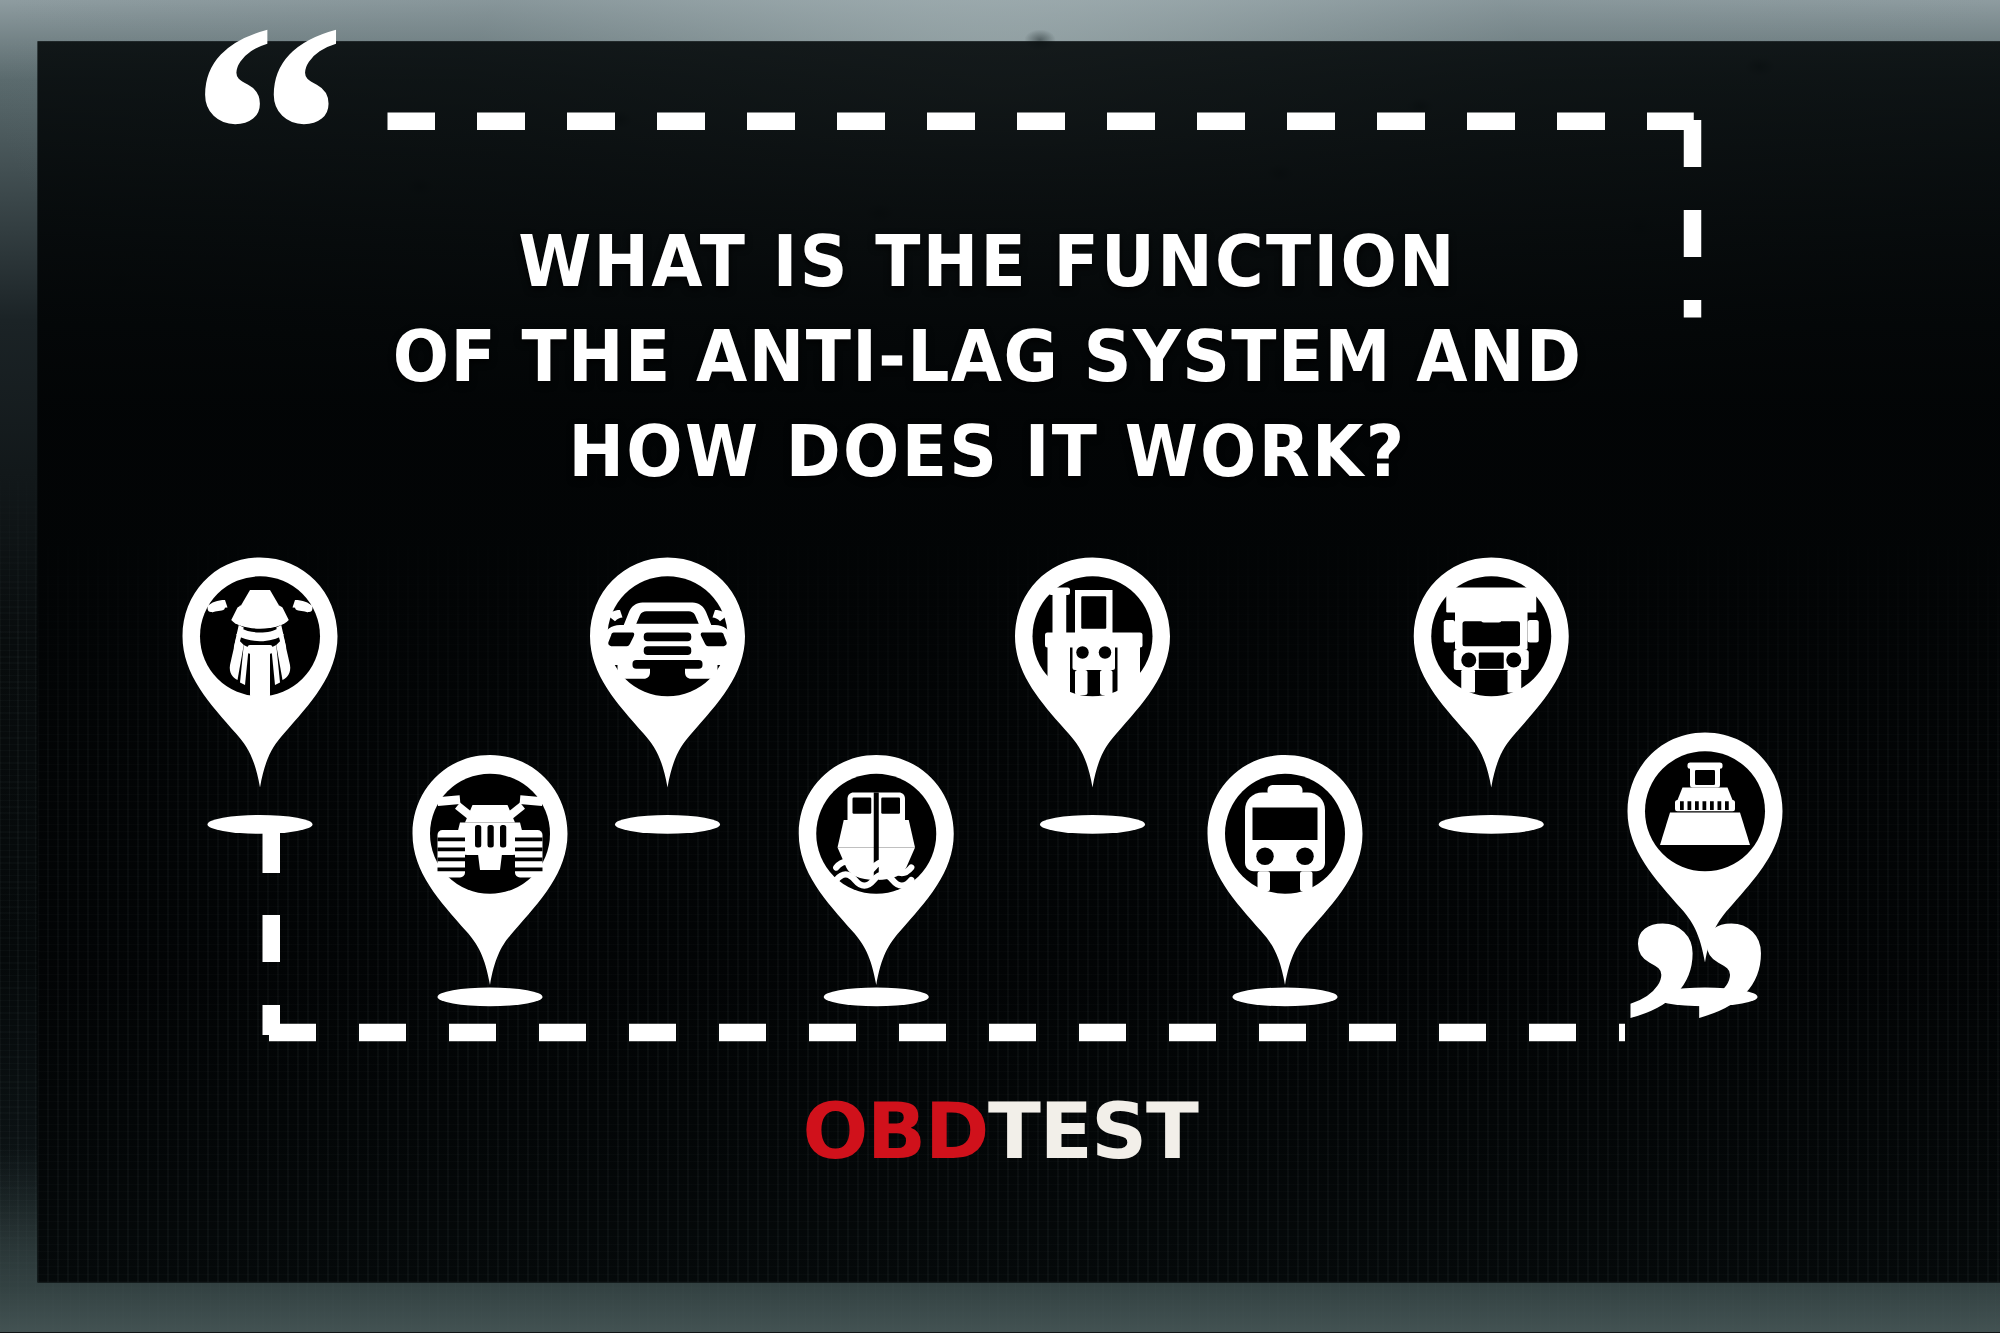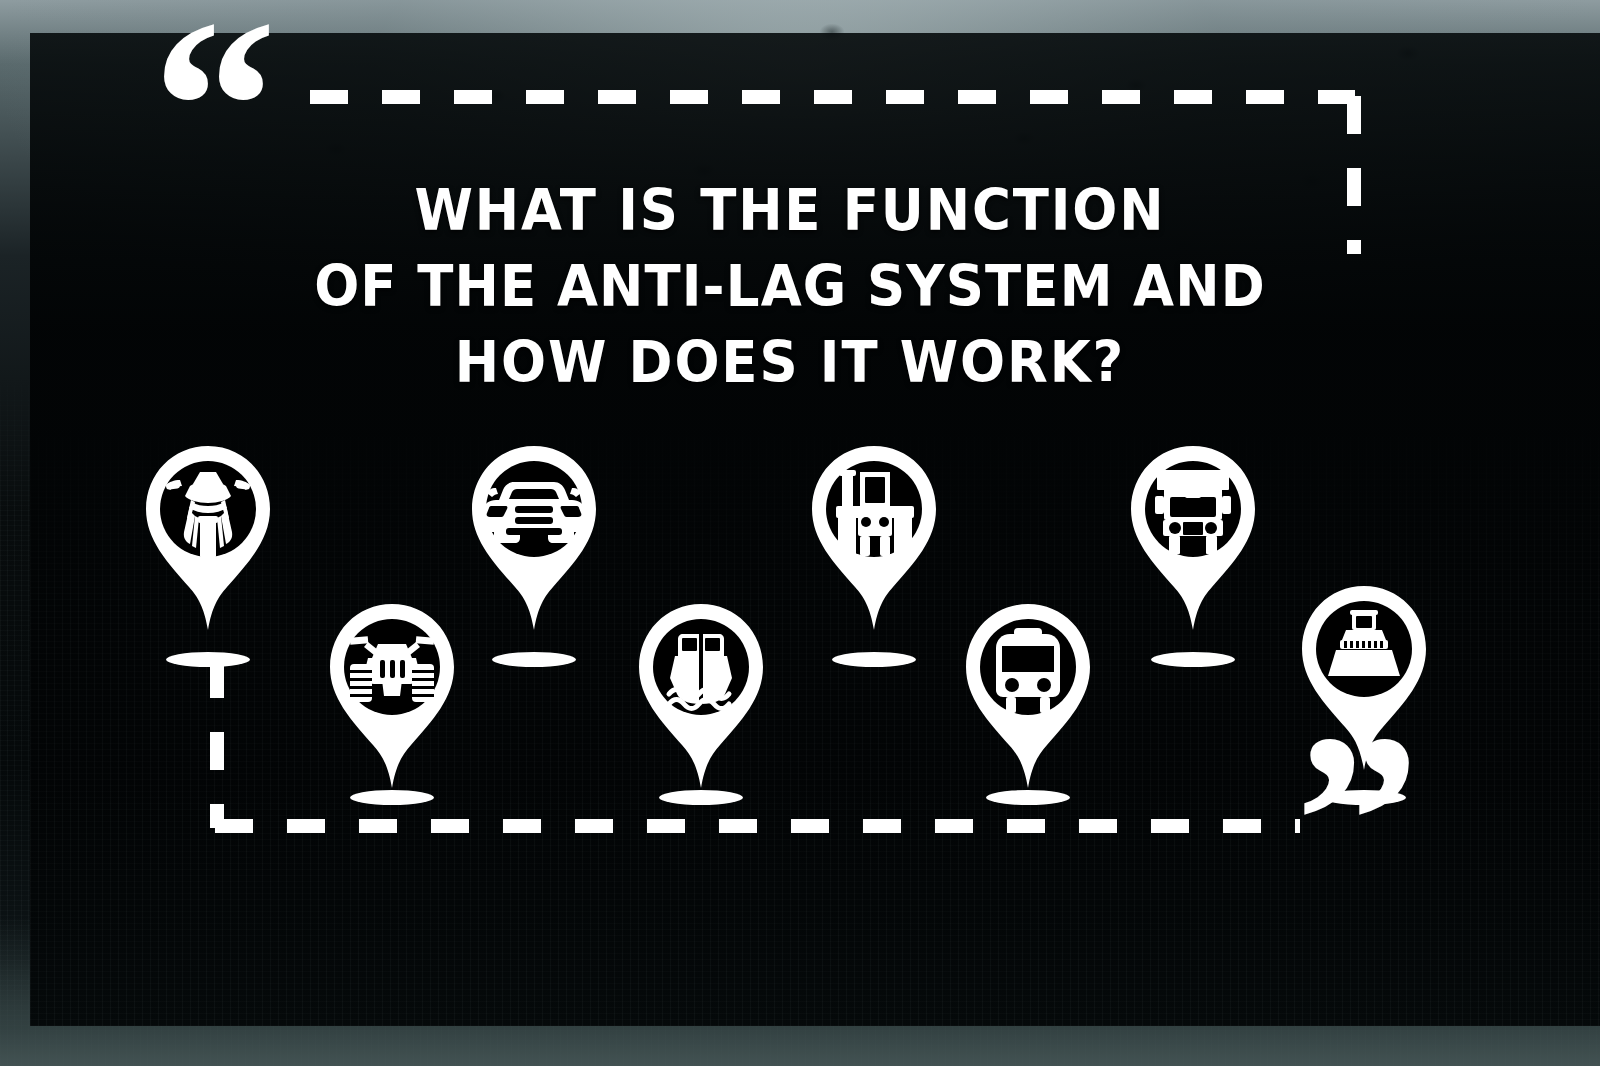--- a/index.html
+++ b/index.html
@@ -480,14 +480,17 @@
         <rect x="68" y="57" width="3" height="7"></rect>
         <rect x="74" y="57" width="3" height="7"></rect>
         <rect x="80" y="57" width="3" height="7"></rect>
         <rect x="86" y="57" width="3" height="7"></rect>
         <rect x="92" y="57" width="3" height="7"></rect>
       </g>
     </svg>
   </div>
   <div class="pin-shadow" id="shadow-bulldozer"></div>
 
+  <div class="logo">
+    <span class="logo-obd">OBD</span><span class="logo-test">TEST</span>
+  </div>
 
 </div>
 
 </body></html>

